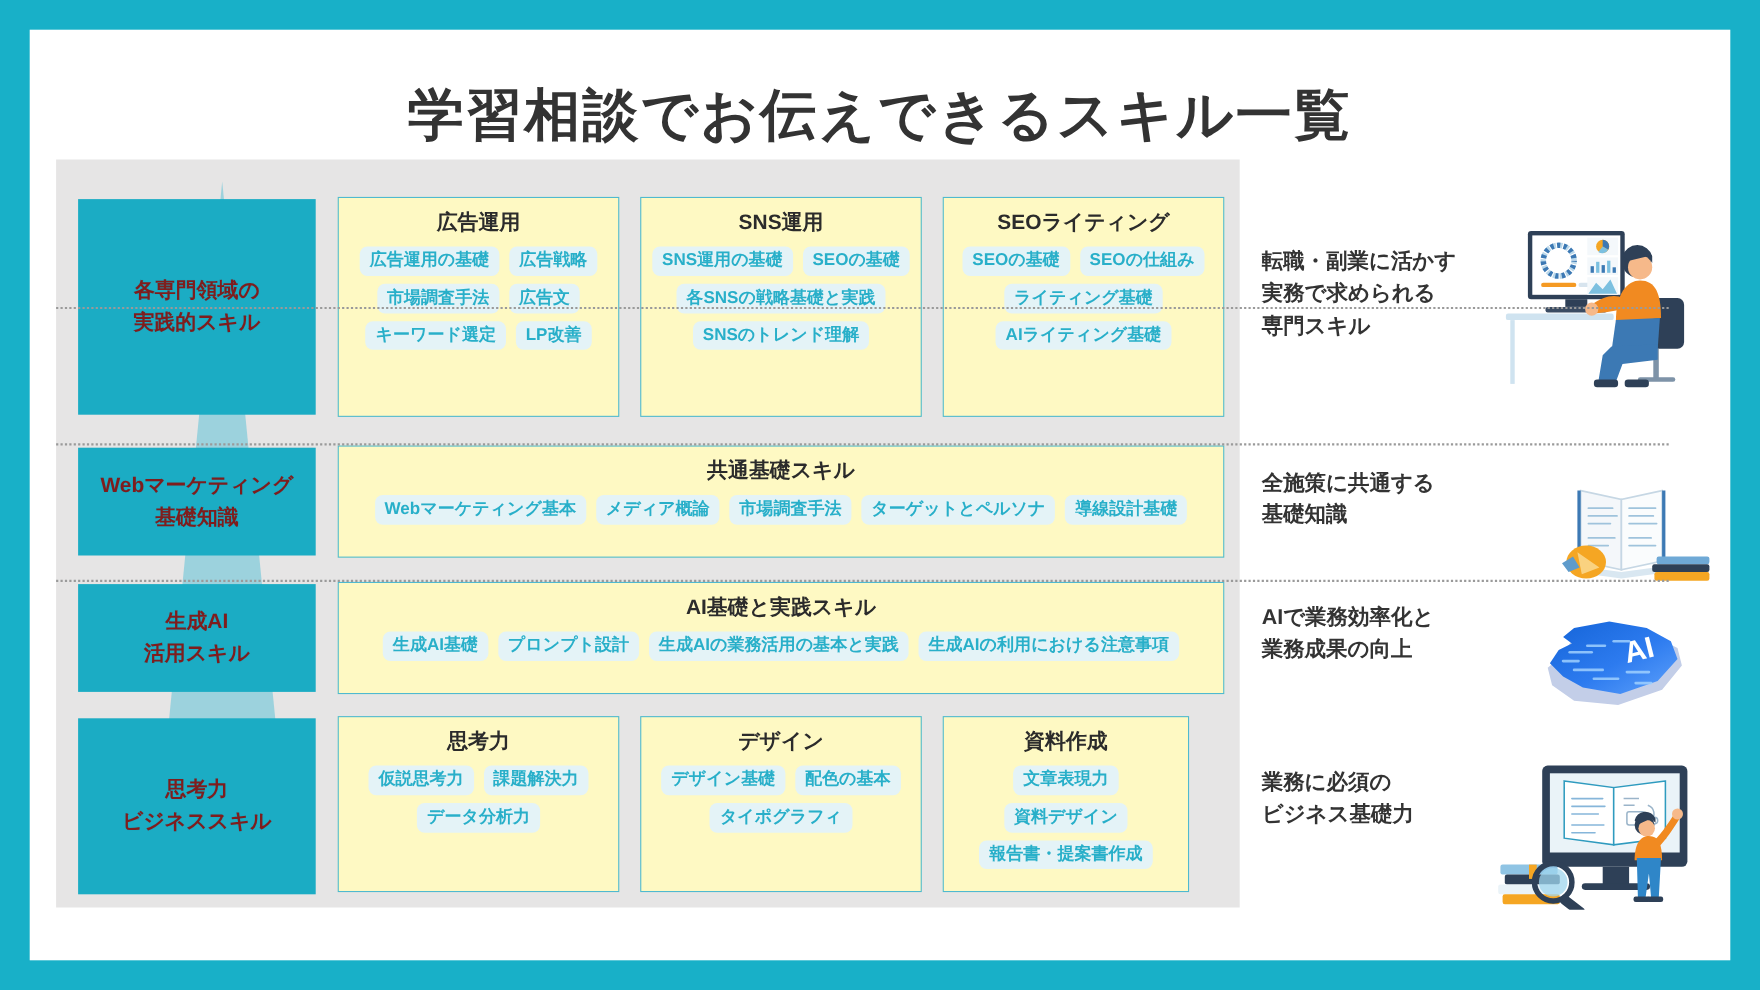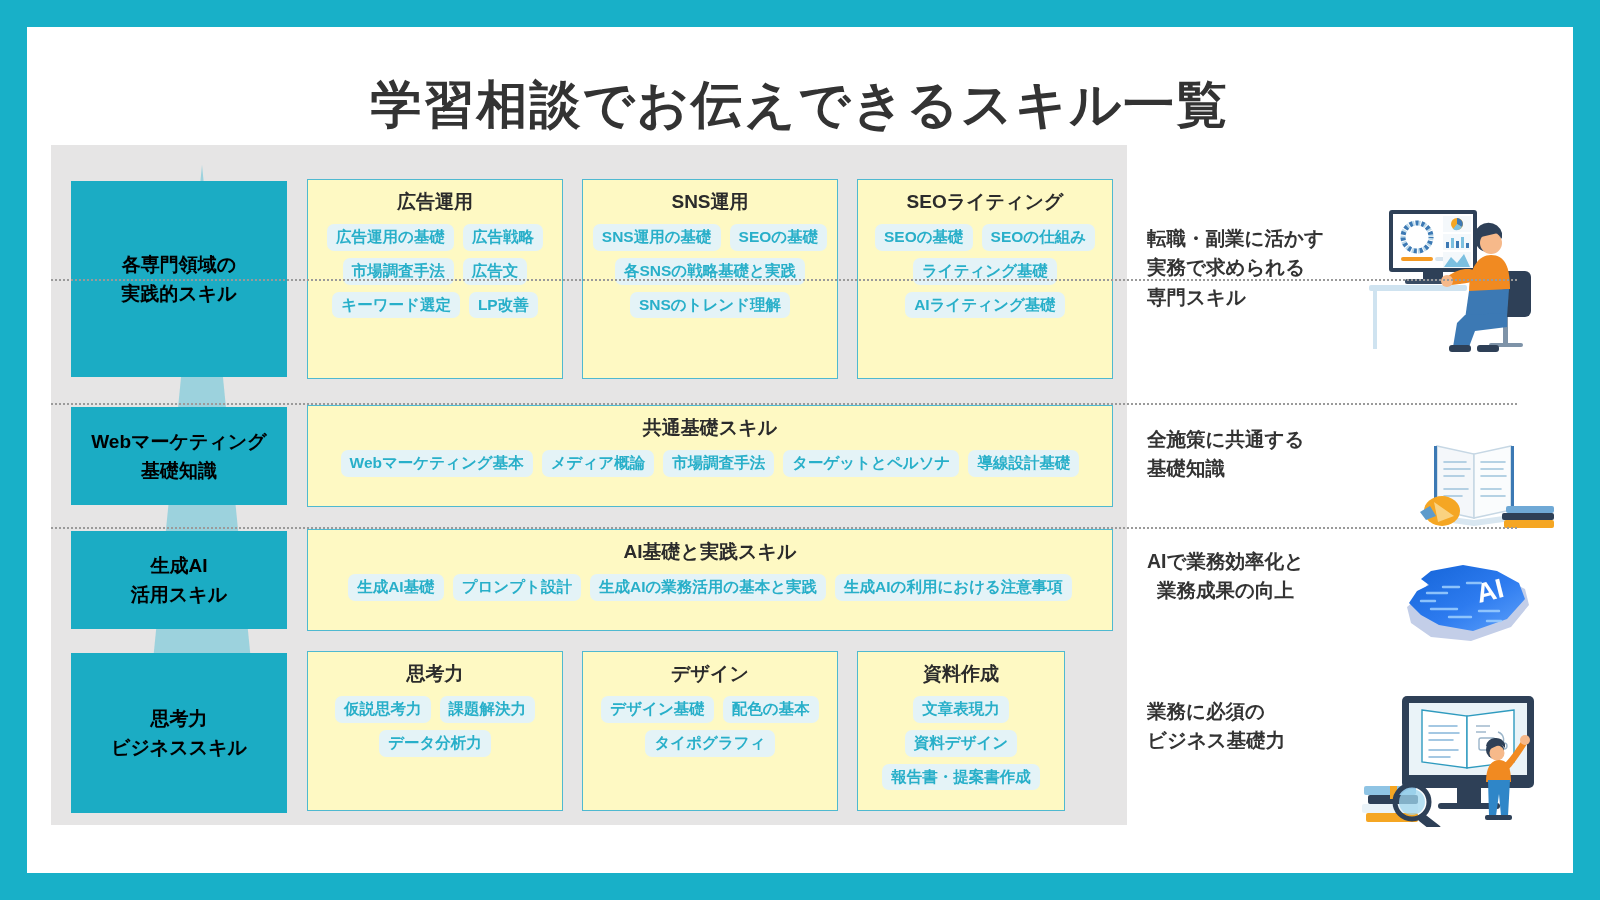--- a/index.html
+++ b/index.html
@@ -35,21 +35,21 @@
   }
   #funnel svg { display:block; }
   
   .cat-box {
     position:absolute;
     background:#1BACC4;
     display:flex; align-items:center; justify-content:center;
     z-index:3;
   }
   .cat-label {
-    color:#000000; font-weight:bold; font-size:19px;
+    color:#7f1d1d; font-weight:bold; font-size:19px;
     line-height:1.55; text-align:center; white-space:pre-line;
     text-shadow:0 0 1px rgba(0,0,0,.08);
   }
   
   .card {
     position:absolute;
     background:#fef9c3;
     border:1.6px solid #4FB9D0;
     display:flex; flex-direction:column; align-items:center;
     padding-top:9px;
@@ -186,41 +186,41 @@
 
     <div class="card" style="left:531px; top:506px; width:256px; height:160px;">
       <div class="card-title">デザイン</div>
       <div class="tag-wrap">
         <span class="tag">デザイン基礎</span>
         <span class="tag">配色の基本</span>
         <span class="tag">タイポグラフィ</span>
       </div>
     </div>
 
-    <div class="card" style="left:806px; top:506px; width:208px; height:160px;">
+    <div class="card" style="left:806px; top:506px; width:224px; height:160px;">
       <div class="card-title">資料作成</div>
       <div class="tag-wrap">
         <span class="tag">文章表現力</span>
         <span class="tag">資料デザイン</span>
         <span class="tag">報告書・提案書作成</span>
       </div>
     </div>
 
   </div>
 
   <div class="sep" style="top:252px; width:1466px;"></div>
   <div class="sep" style="top:376px; width:1466px;"></div>
   <div class="sep" style="top:500px; width:1466px;"></div>
 
   <div class="desc" style="left:1120px; top:197px;">転職・副業に活かす
 実務で求められる
 専門スキル</div>
   <div class="desc" style="left:1120px; top:398px;">全施策に共通する
 基礎知識</div>
-  <div class="desc" style="left:1120px; top:520px;text-align:center;">AIで業務効率化と
+  <div class="desc" style="left:1120px; top:520px;">AIで業務効率化と
 業務成果の向上</div>
   <div class="desc" style="left:1120px; top:670px;">業務に必須の
 ビジネス基礎力</div>
 
   <div class="illu" style="left:1330px; top:170px;">
     <svg width="190" height="160" viewBox="0 0 190 160">
       <rect x="32" y="13" width="88" height="62" rx="3" fill="#2E4057"></rect>
       <rect x="36" y="17" width="80" height="54" fill="#ffffff"></rect>
       <circle cx="60" cy="40" r="14" fill="none" stroke="#BBD8EA" stroke-width="5" stroke-dasharray="3 3"></circle>
       <circle cx="60" cy="40" r="14" fill="none" stroke="#3C79B4" stroke-width="5" stroke-dasharray="3 3" stroke-dashoffset="14"></circle>

